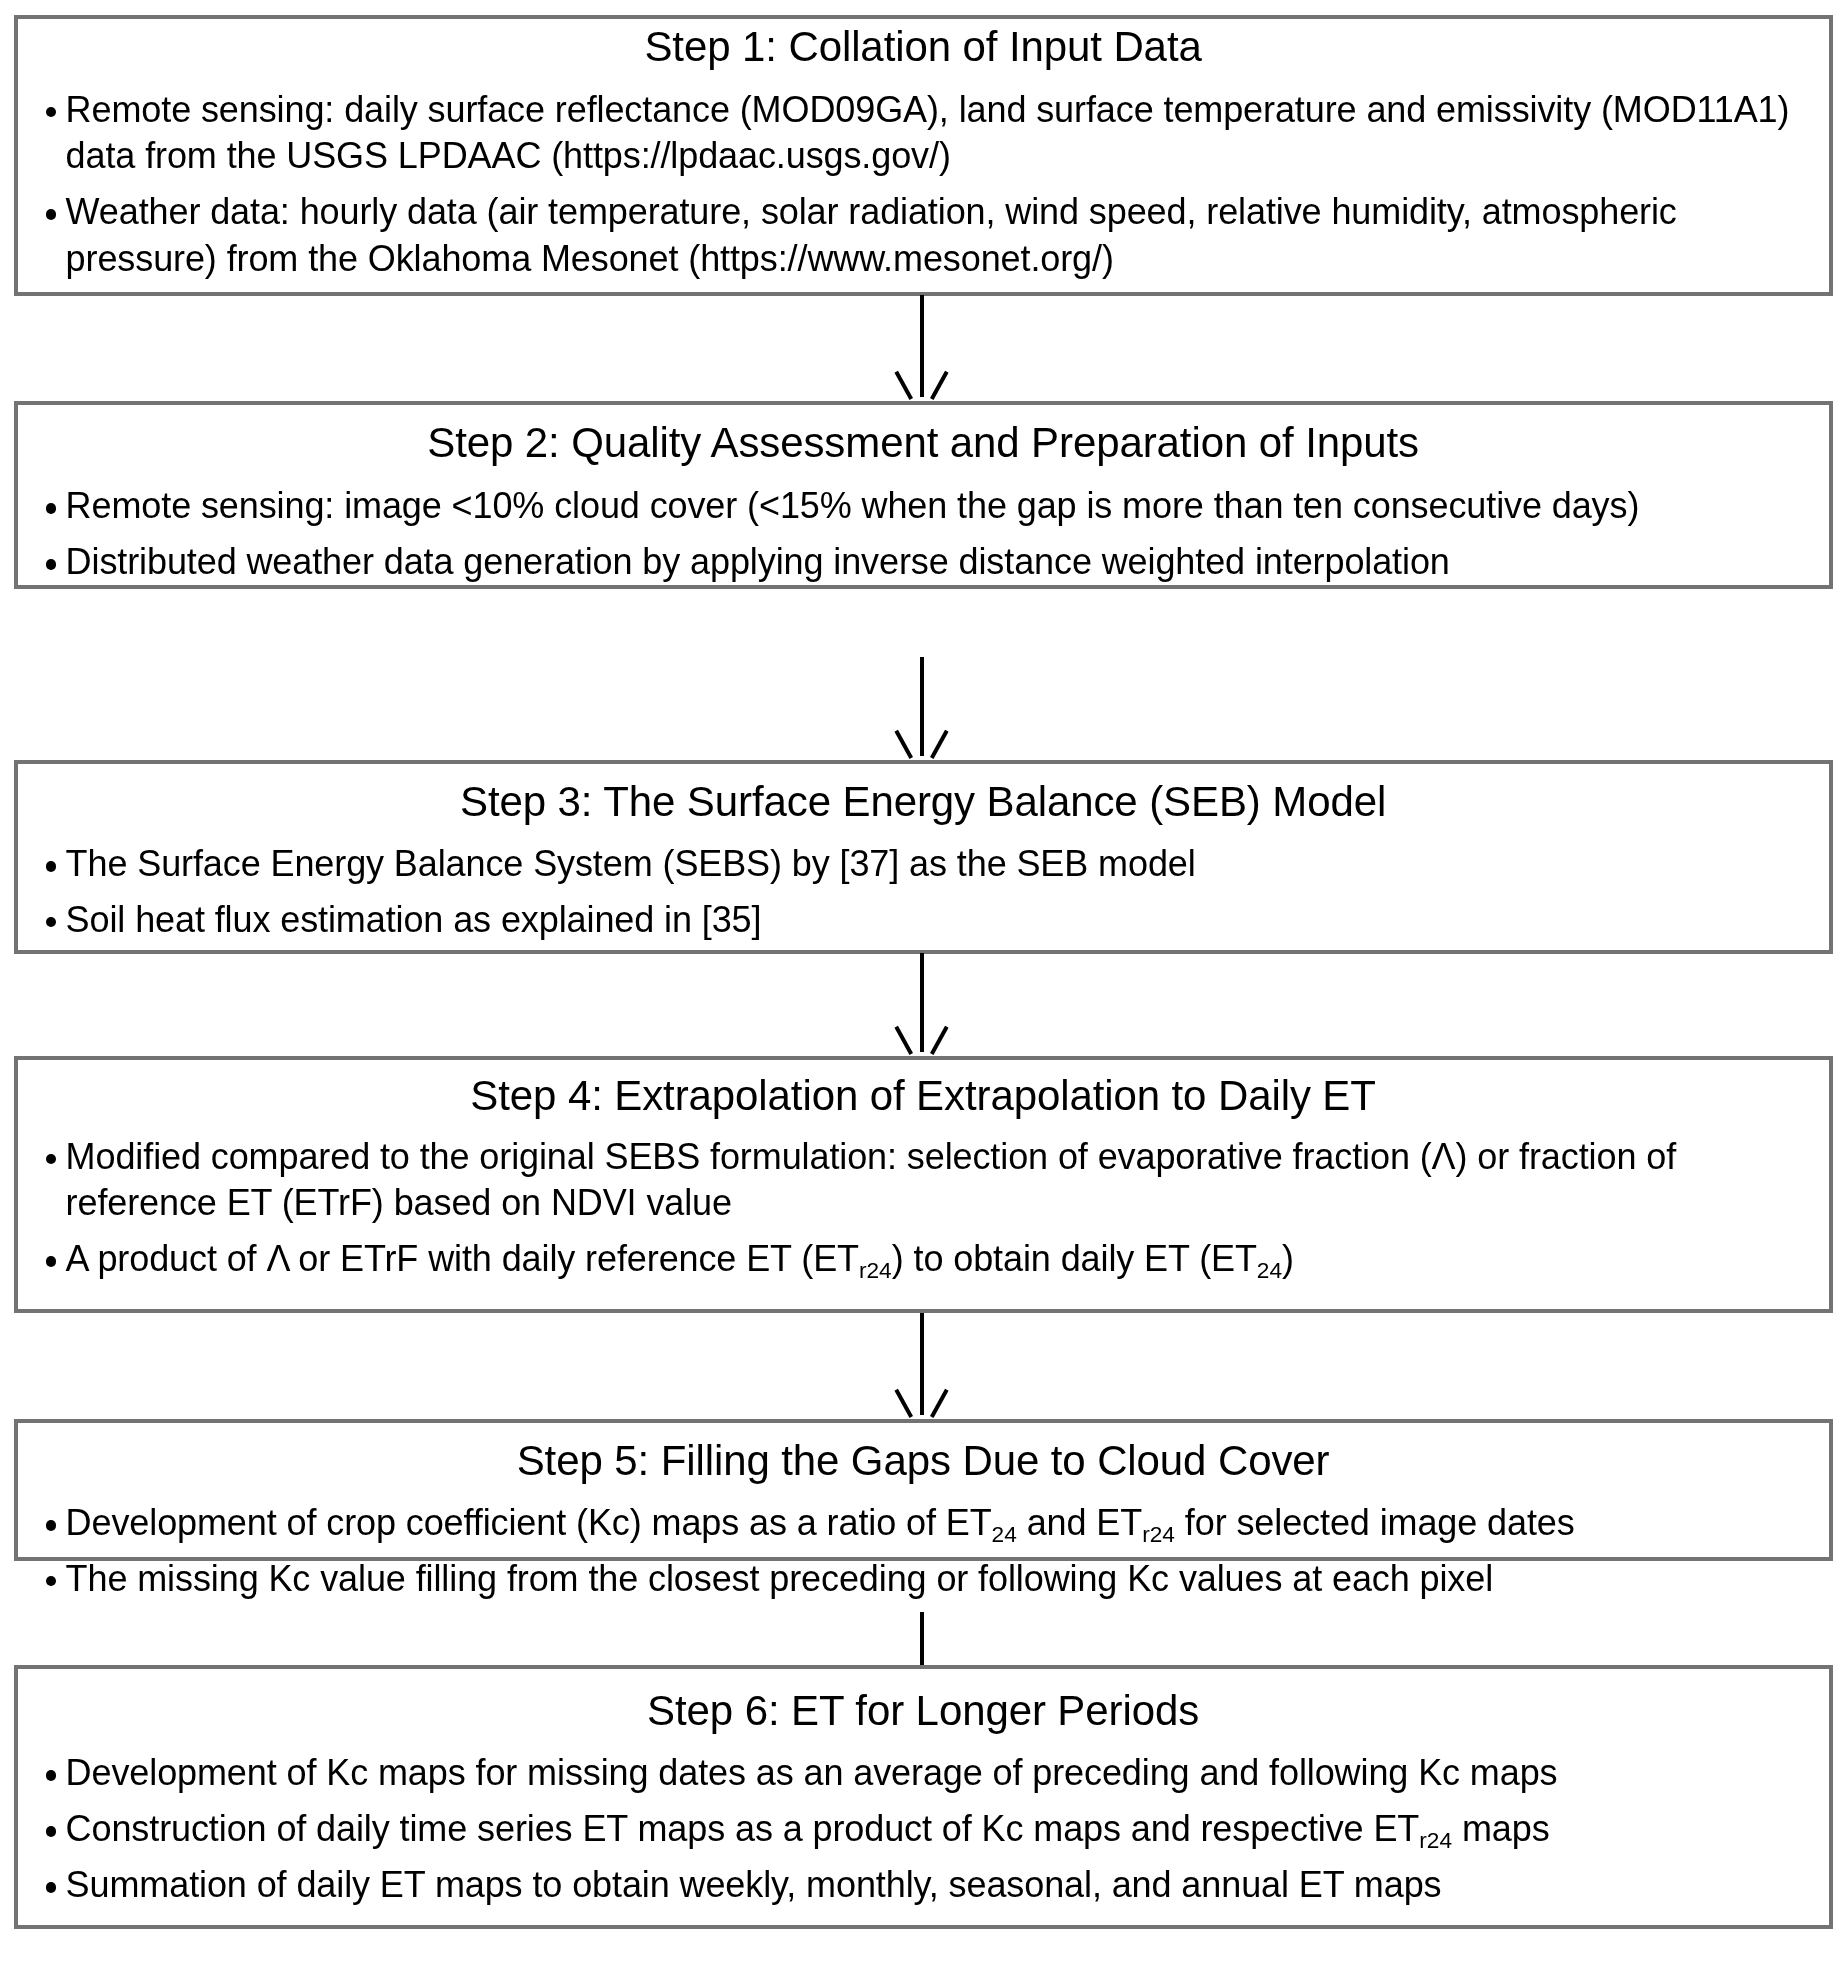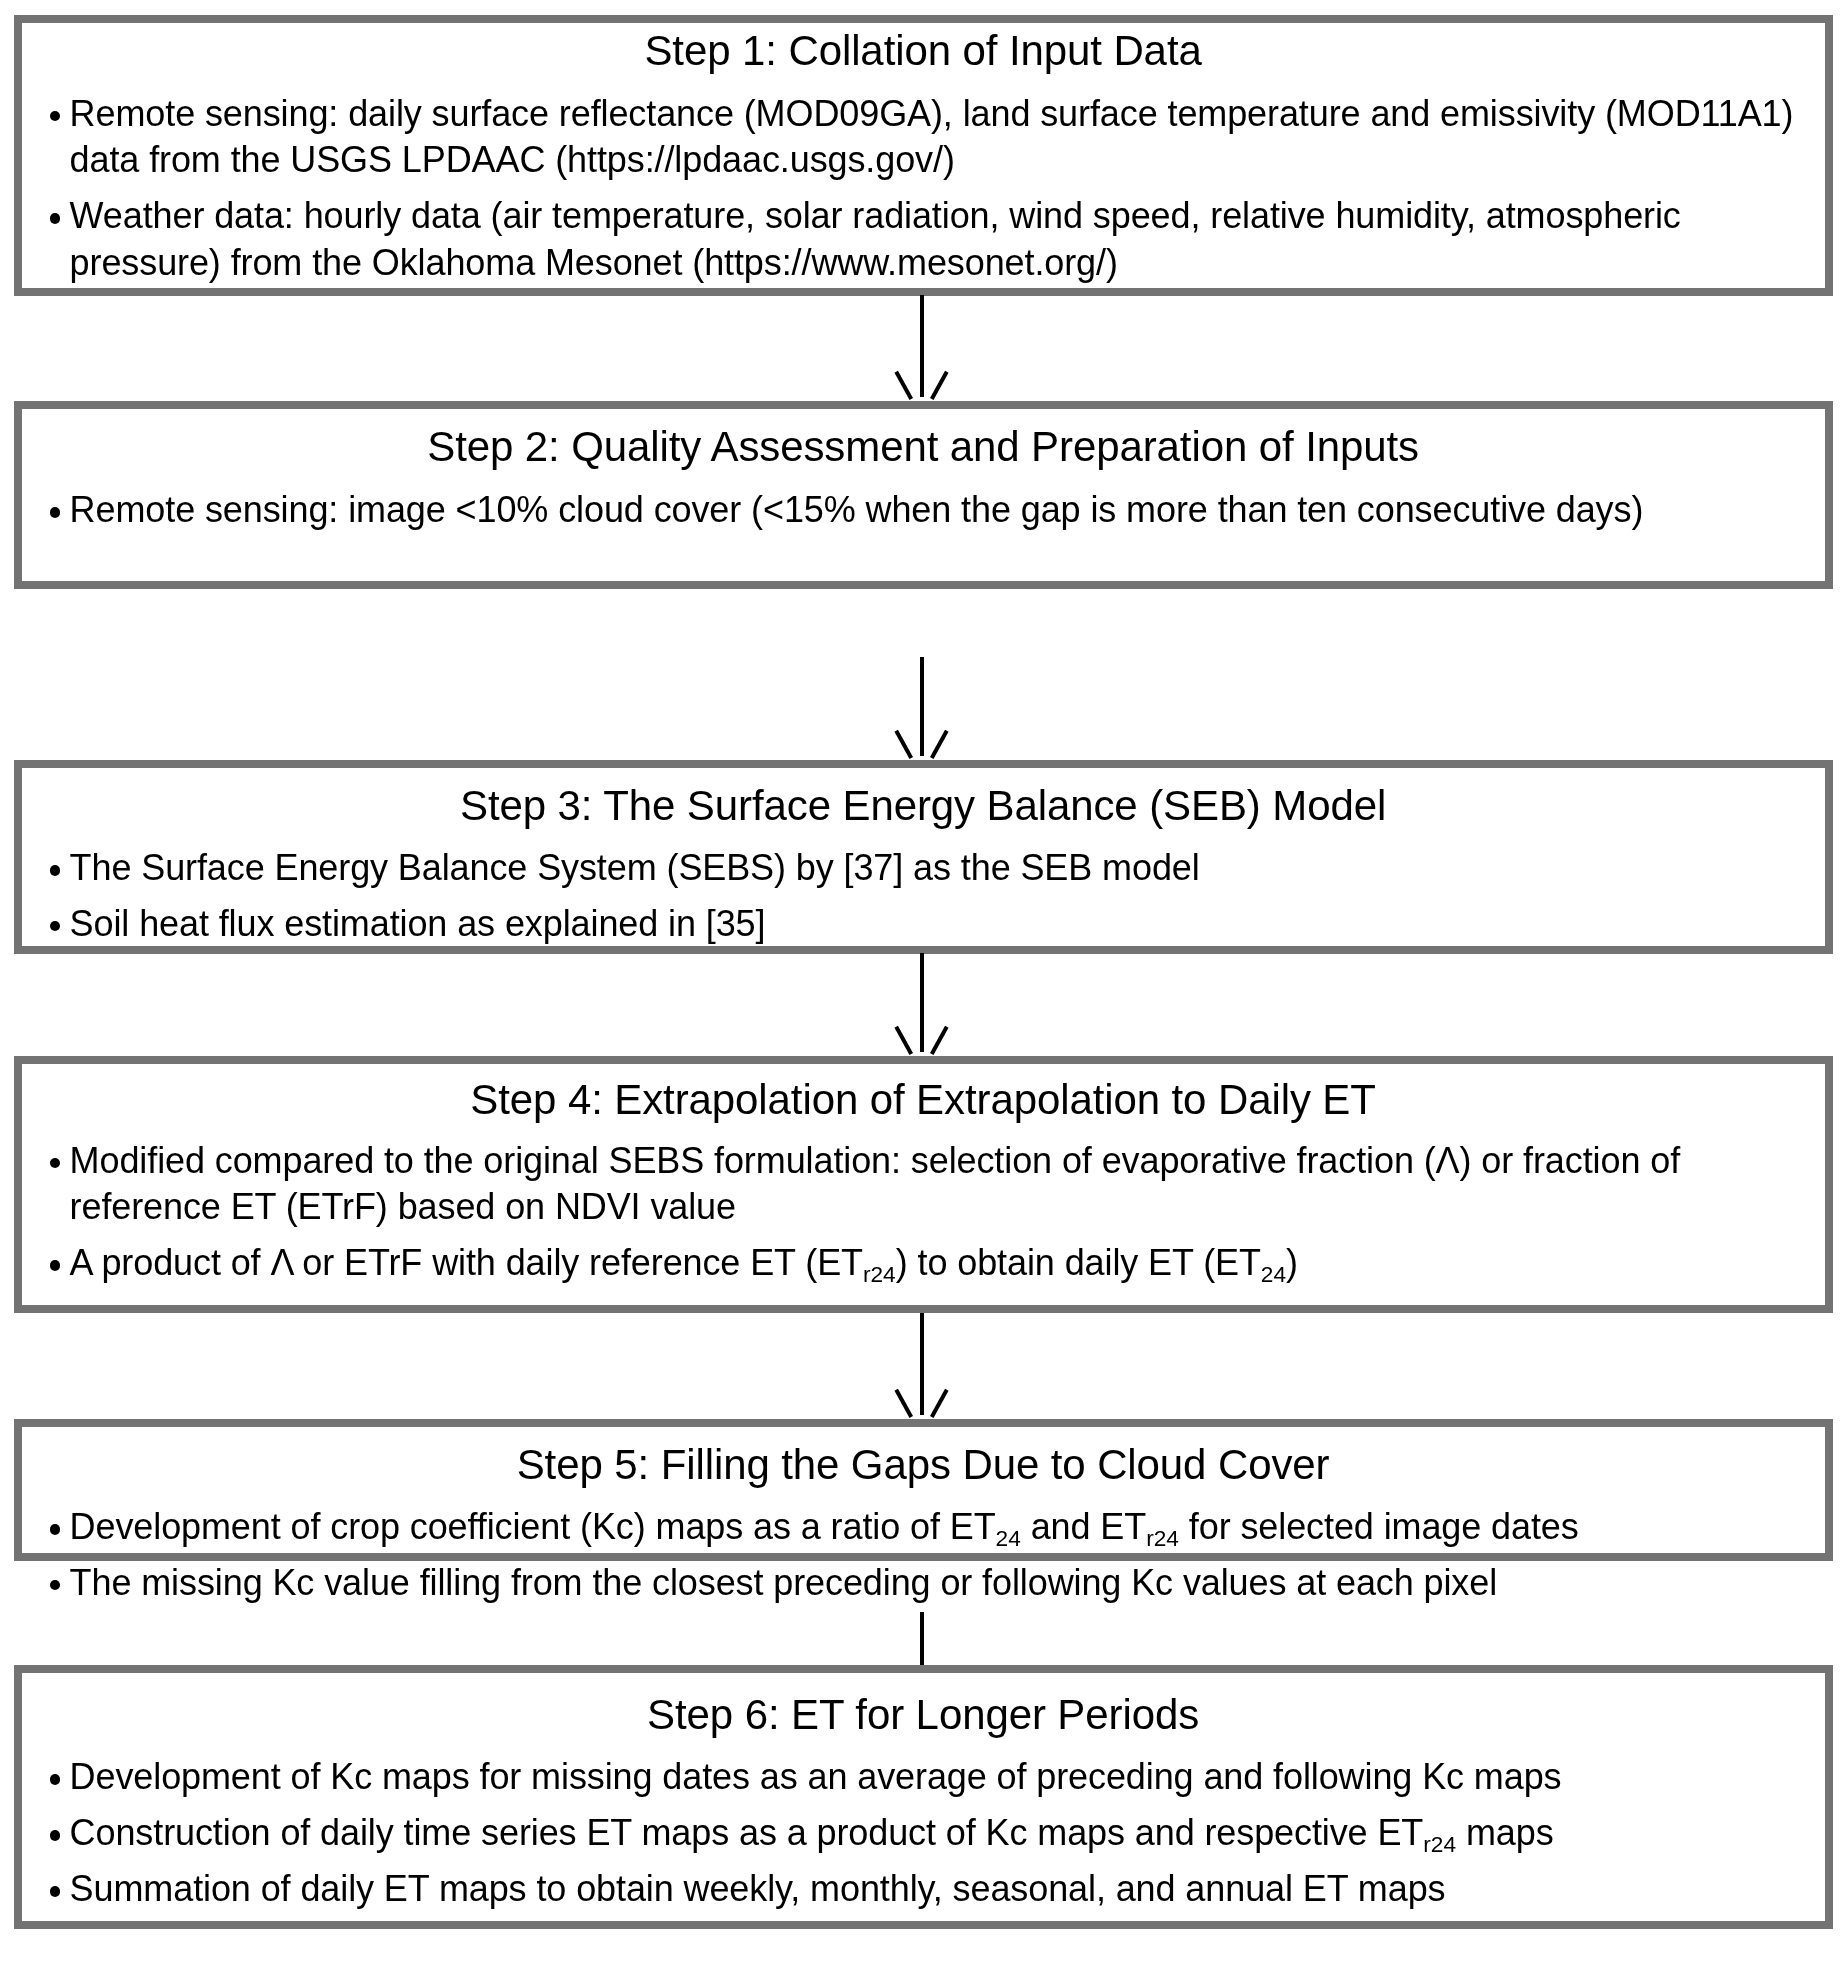--- a/index.html
+++ b/index.html
@@ -23,21 +23,21 @@
     background: #ffffff;
     box-sizing: border-box;
   }
 
   
   .step-box {
     position: absolute;
     left: 13.6px;
     width: 1819px;           
     box-sizing: border-box;
-    border: 8px solid #737373;
+    border: 4px solid #737373;
     background: #ffffff;
     padding: 0;
   }
 
   .step-title {
     text-align: center;
     font-size: 42px;
     line-height: 1.16;
     font-weight: 400;
     letter-spacing: -0.1px;
@@ -164,20 +164,21 @@
 
   <div class="connector" id="arrow-1-2">
     <div class="shaft"></div>
     <div class="head"></div>
   </div>
 
   <div class="step-box" id="box-2">
     <div class="step-title">Step 2: Quality Assessment and Preparation of Inputs</div>
     <ul class="step-bullets">
       <li>Remote sensing: image &lt;10% cloud cover (&lt;15% when the gap is more than ten consecutive days)</li>
+      <li>Distributed weather data generation by applying inverse distance weighted interpolation</li>
     </ul>
   </div>
 
   <div class="connector" id="arrow-2-3">
     <div class="shaft"></div>
     <div class="head"></div>
   </div>
 
   <div class="step-box" id="box-3">
     <div class="step-title">Step 3: The Surface Energy Balance (SEB) Model</div>

